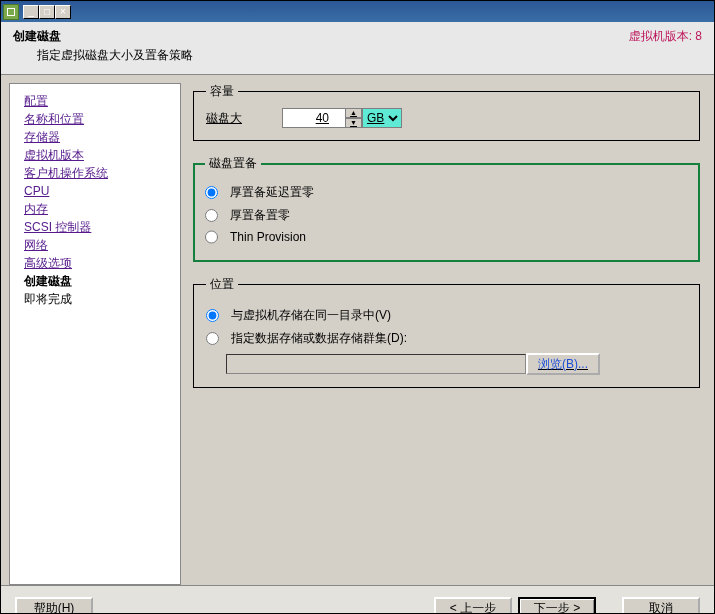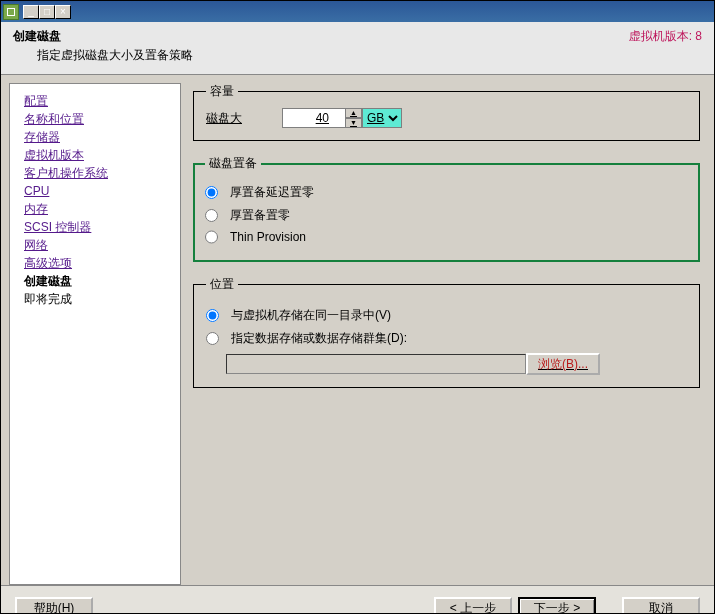--- a/index.html
+++ b/index.html
@@ -147,21 +147,21 @@
   border: 1px inset #888;
   background: #d4d0c8;
 }
 .browse-btn {
   height: 22px;
   padding: 0 10px;
   background: #d4d0c8;
   border: 2px outset #fff;
   cursor: pointer;
   font-size: 12px;
-  color: #b91c1c;
+  color: #1d4ed8;
 }
 .footer {
   border-top: 1px solid #888;
   padding: 8px 14px;
   display: flex;
   justify-content: space-between;
   align-items: center;
   background: #e4e2dc;
   height: 46px;
 }

